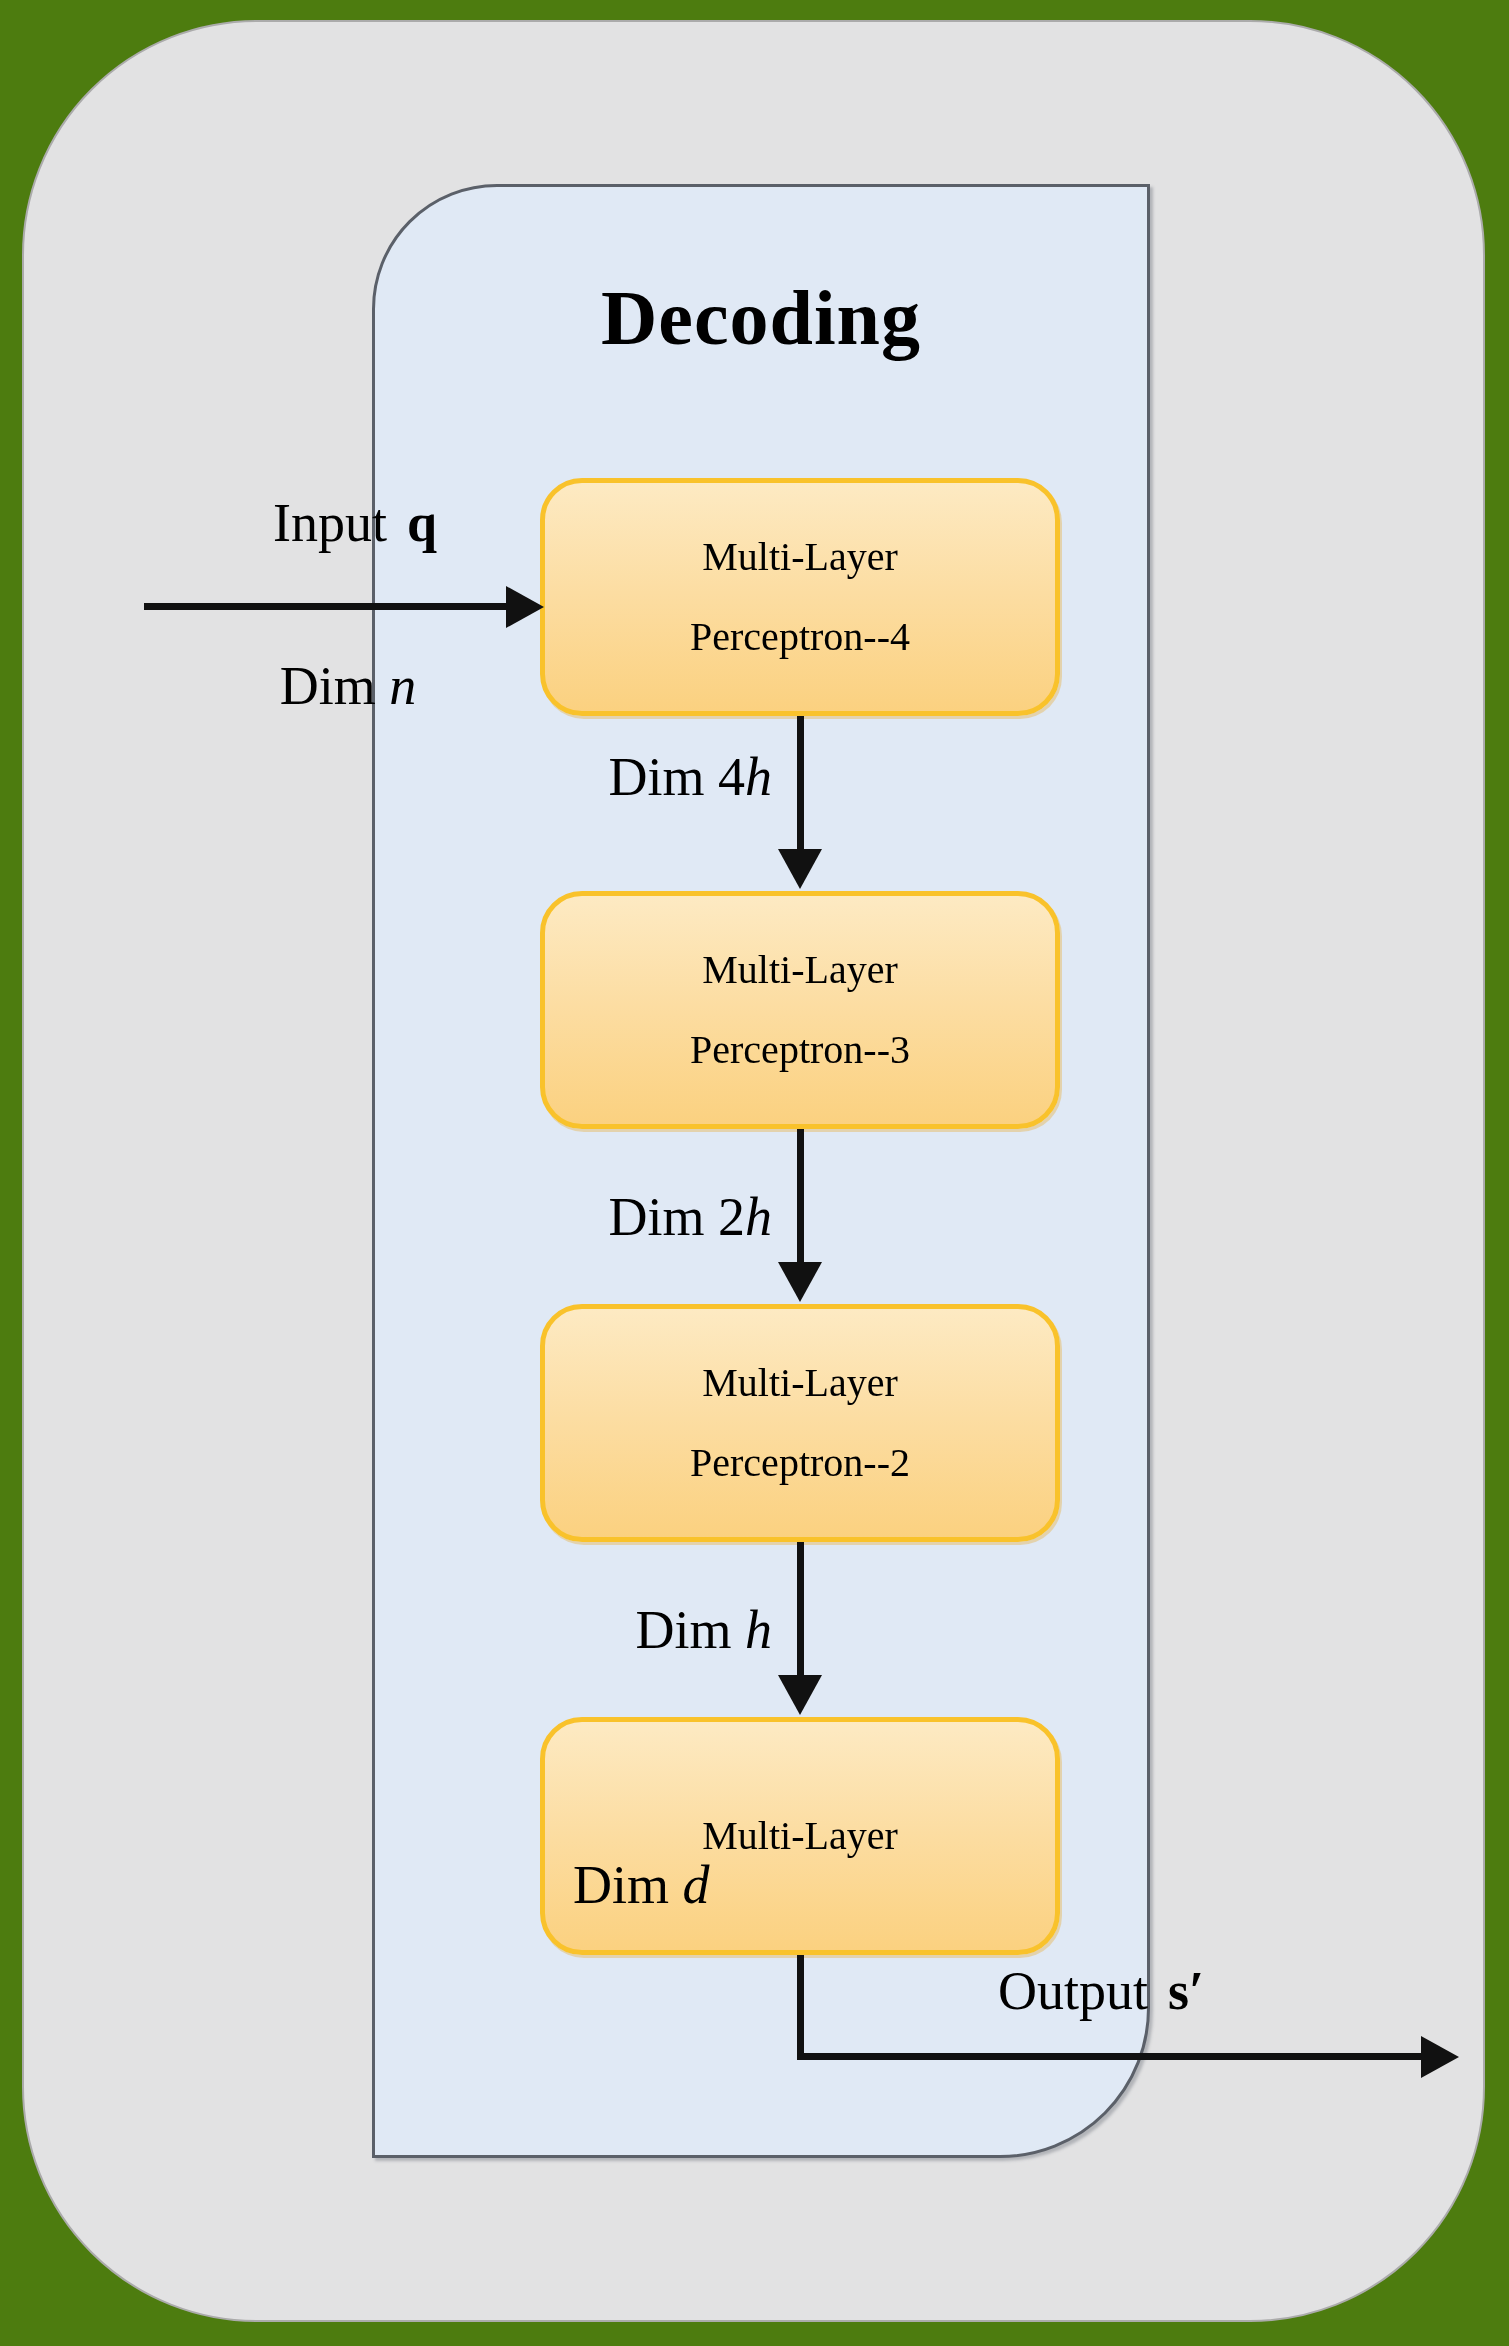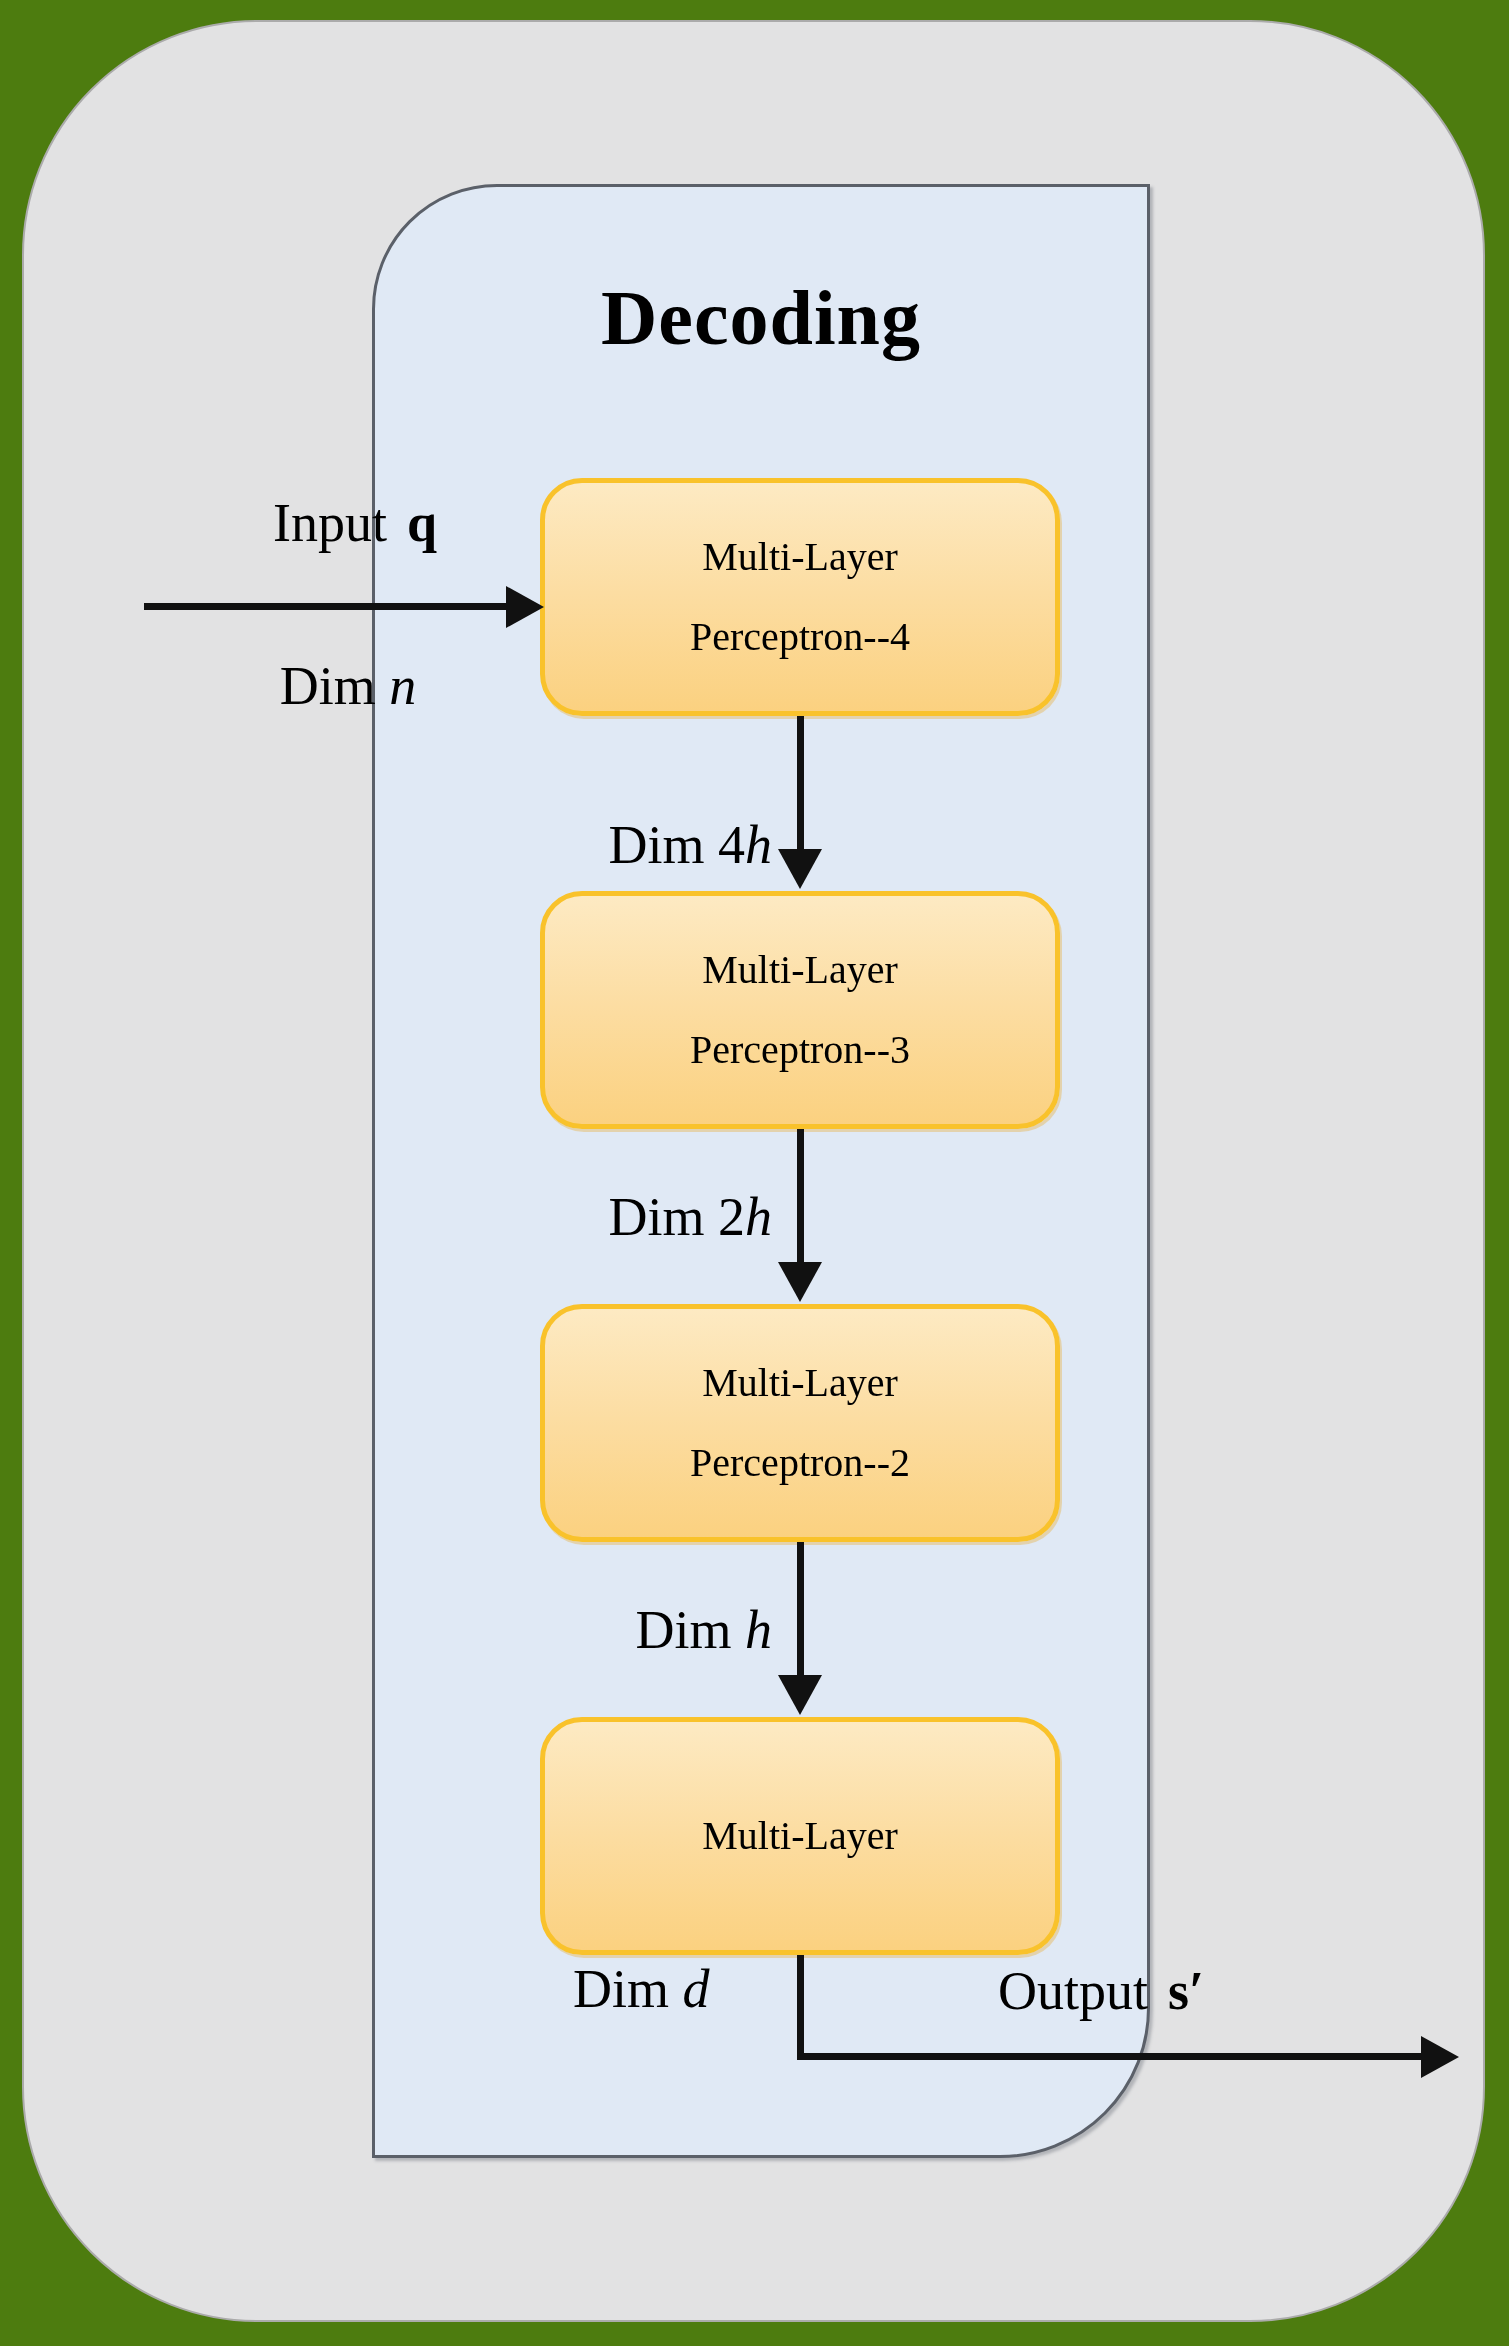--- a/index.html
+++ b/index.html
@@ -151,33 +151,33 @@
   <div class="arrowhead right" style="left:1421px; top:2036px;"></div>
 
   <div class="label" style="left:355px; top:490px; transform:translateX(-50%);">
     <span>Input</span><span class="sym-bold gap">q</span>
   </div>
 
   <div class="label" style="left:348px; top:653px; transform:translateX(-50%);">
     <span>Dim</span> <span class="sym-italic">n</span>
   </div>
 
-  <div class="label edge-label" style="right:737px; top:812px;">
+  <div class="label edge-label" style="right:737px; top:744px;">
     <span>Dim 4</span><span class="sym-italic">h</span>
   </div>
 
   <div class="label edge-label" style="right:737px; top:1184px;">
     <span>Dim 2</span><span class="sym-italic">h</span>
   </div>
 
   <div class="label edge-label" style="right:737px; top:1597px;">
     <span>Dim</span> <span class="sym-italic">h</span>
   </div>
 
-  <div class="label" style="left:573px; top:1956px;">
+  <div class="label" style="left:573px; top:1852px;">
     <span>Dim</span> <span class="sym-italic">d</span>
   </div>
 
   <div class="label" style="left:998px; top:1958px;">
     <span>Output</span><span class="sym-bold gap">s′</span>
   </div>
 
 </div>
 
 </body></html>

